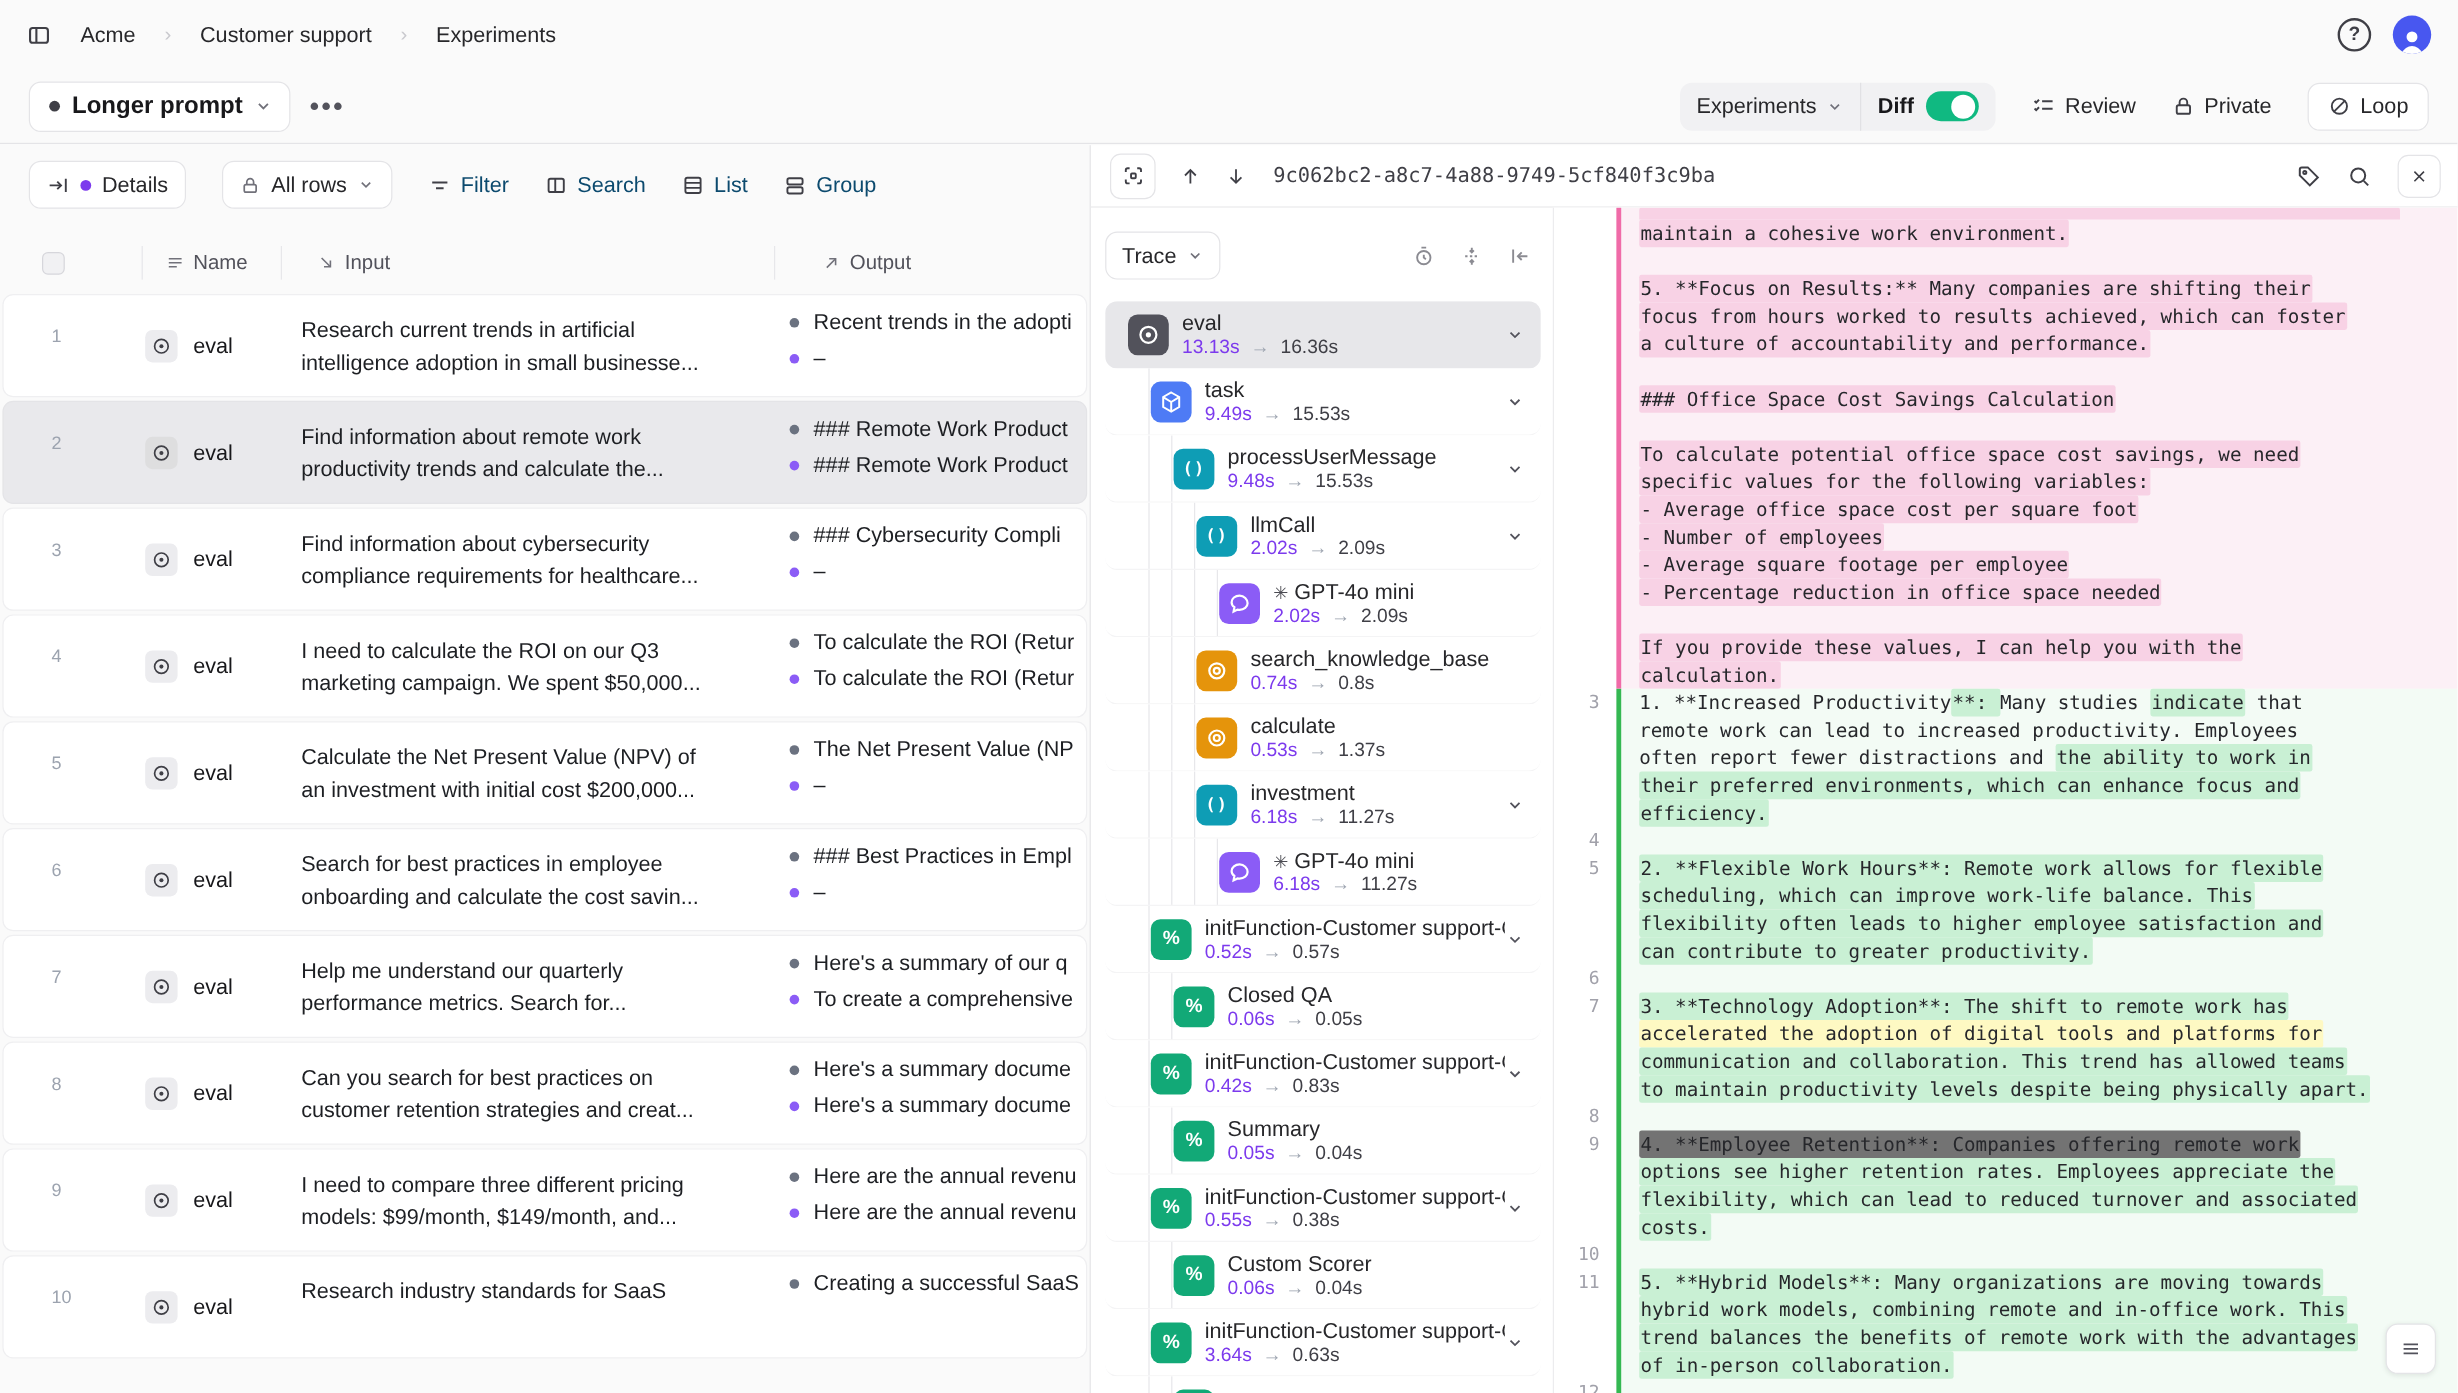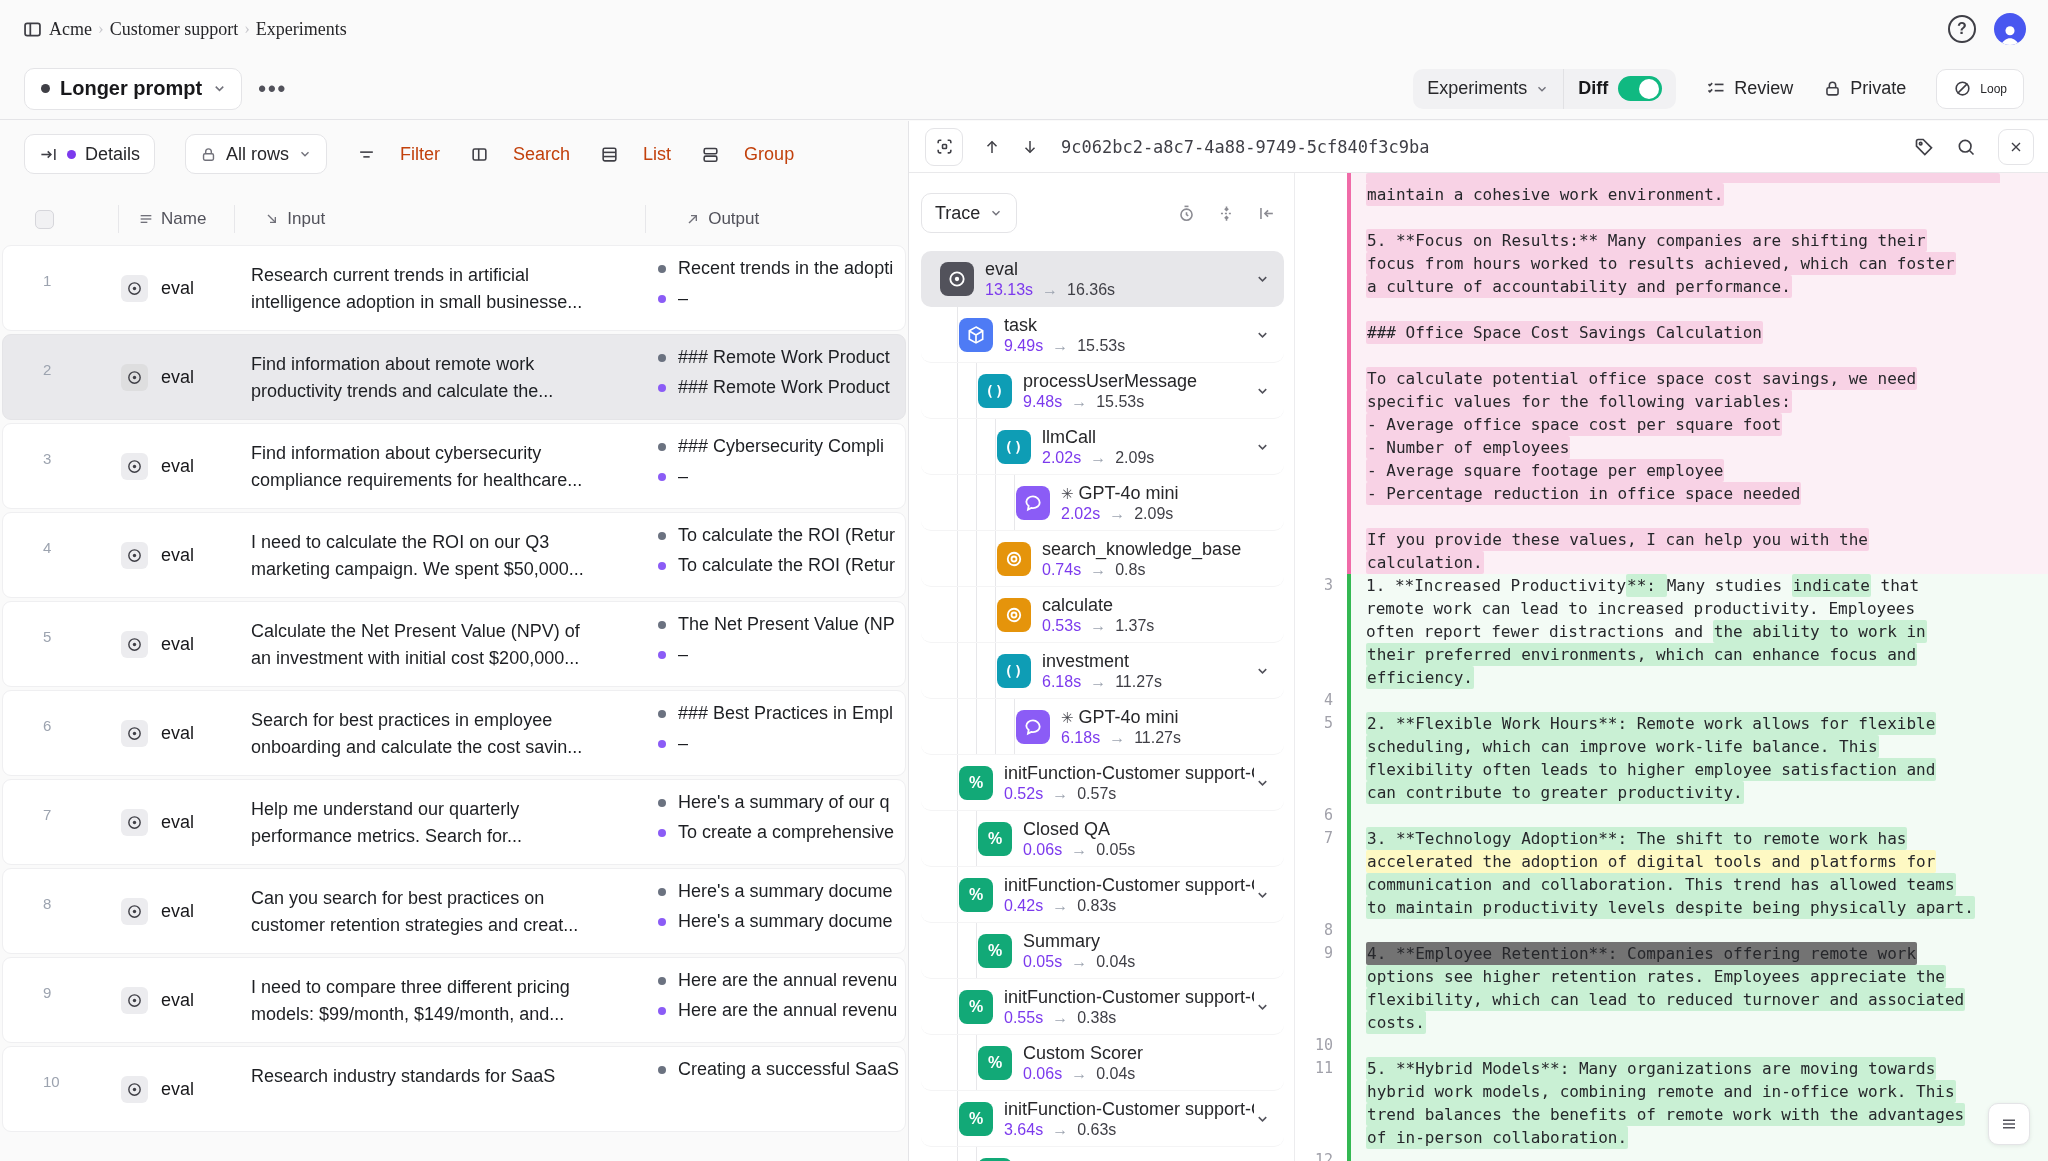--- a/index.html
+++ b/index.html
@@ -2,46 +2,46 @@
 <html><head>
 <meta charset="utf-8">
 <style>
   * { margin:0; padding:0; box-sizing:border-box; }
   html,body { width:2048px; height:1161px; overflow:hidden; }
   body { position:relative; font-family:"Liberation Sans", sans-serif; background:#fafafa; color:#18181b; }
   svg { display:block; }
 
   
   .bar1 { position:absolute; left:0; top:0; width:2048px; height:58px; display:flex; align-items:center; padding:0 22px; }
-  .crumb { display:flex; align-items:center; gap:6px; font-size:18px; color:#27272a;font-family:Liberation Serif, serif; }
+  .crumb { display:flex; align-items:center; gap:24px; font-size:18px; color:#27272a; }
   .crumb .sep { color:#c9c9ce; font-size:17px; }
   .bar1-right { margin-left:auto; display:flex; align-items:center; gap:18px; }
   .help-btn { width:28px; height:28px; border:2px solid #3f3f46; border-radius:50%; display:flex; align-items:center; justify-content:center; font-size:16px; font-weight:700; color:#3f3f46; background:transparent; }
   .avatar { width:32px; height:32px; border-radius:50%; overflow:hidden; display:flex; align-items:flex-end; justify-content:center; }
 
   .bar2 { position:absolute; left:0; top:58px; width:2048px; height:62px; display:flex; align-items:center; padding:0 24px; border-bottom:1px solid #e4e4e7; }
   .exp-btn { display:flex; align-items:center; gap:10px; height:42px; padding:0 14px 0 16px; background:#fff; border:1px solid #e4e4e7; border-radius:10px; }
   .exp-dot { width:9px; height:9px; border-radius:50%; background:#3f3f46; }
   .exp-label { font-size:20px; font-weight:700; color:#18181b; }
   .dots-btn { margin-left:16px; color:#52525b; font-size:22px; letter-spacing:2px; font-weight:700; }
   .bar2-right { margin-left:auto; display:flex; align-items:center; gap:30px; }
   .view-group { display:flex; align-items:center; height:40px; background:#f1f1f3; border-radius:10px; padding:0 14px; }
   .view-group .vlabel { font-size:18px; color:#27272a; margin-right:8px; }
   .view-group .divider { width:1px; height:40px; background:#e1e1e4; margin:0 14px; }
   .difflabel { font-size:18px; font-weight:700; color:#18181b; margin-right:10px; }
   .toggle { width:44px; height:25px; border-radius:13px; position:relative; }
   .toggle .knob { position:absolute; top:2.5px; right:3px; width:20px; height:20px; background:#fff; border-radius:50%; }
   .txt-btn { display:flex; align-items:center; gap:8px; font-size:18px; color:#27272a; }
-  .loop-btn { display:flex; align-items:center; gap:8px; font-size:12px; color:#27272a; height:40px; padding:0 16px; border:1px solid #e4e4e7; border-radius:10px; background:#fff; }
+  .loop-btn { display:flex; align-items:center; gap:8px; font-size:18px; color:#27272a; height:40px; padding:0 16px; border:1px solid #e4e4e7; border-radius:10px; background:#fff; }
 
   
   .left { position:absolute; left:0; top:121px; width:908px; height:1040px; overflow:hidden; }
   .tools { display:flex; align-items:center; gap:30px; padding:10px 0 0 24px; height:56px; }
   .tool-box { display:flex; align-items:center; gap:9px; height:40px; padding:0 14px; background:#fff; border:1px solid #e4e4e7; border-radius:10px; font-size:18px; color:#27272a; }
-  .tool-plain { display:flex; align-items:center; gap:24px; font-size:18px; color:#c2410c;justify-content:center; }
+  .tool-plain { display:flex; align-items:center; gap:8px; font-size:18px; color:#0c4a6e;justify-content:center; }
   .pdot { width:9px; height:9px; border-radius:50%; }
 
   .thead { position:relative; display:flex; align-items:center; height:36px; margin-top:24px; color:#52525b; font-size:17px; }
   .thead .hsep { position:absolute; top:4px; bottom:4px; width:1px; background:#e7e7ea; }
   .cb { width:19px; height:19px; border:1px solid #d6d6db; border-radius:5px; background:#f1f1f3; margin-left:35px; }
   .hcell { display:flex; align-items:center; gap:7px; }
 
   .rows { padding:8px 2px 0 2px; }
   .trow { display:flex; height:86px; margin-bottom:3px; background:#fff; border:1px solid #efeff1; border-radius:9px; overflow:hidden; }
   .trow.selected { background:#e9e9ec; border-color:#e4e4e7; }

